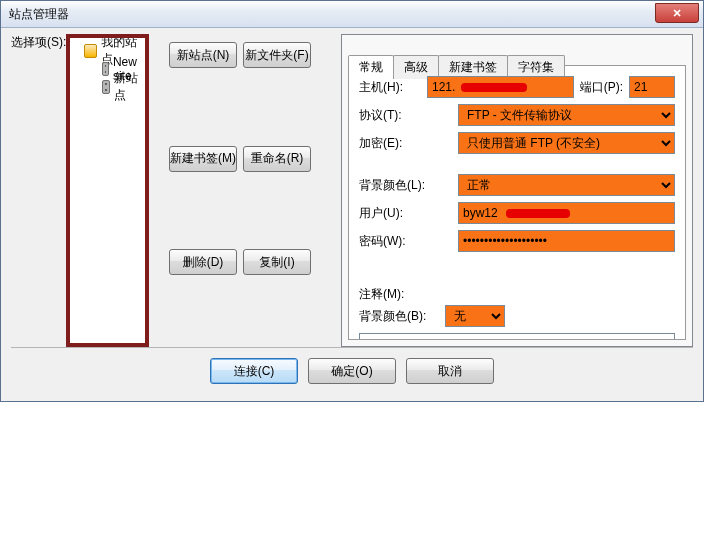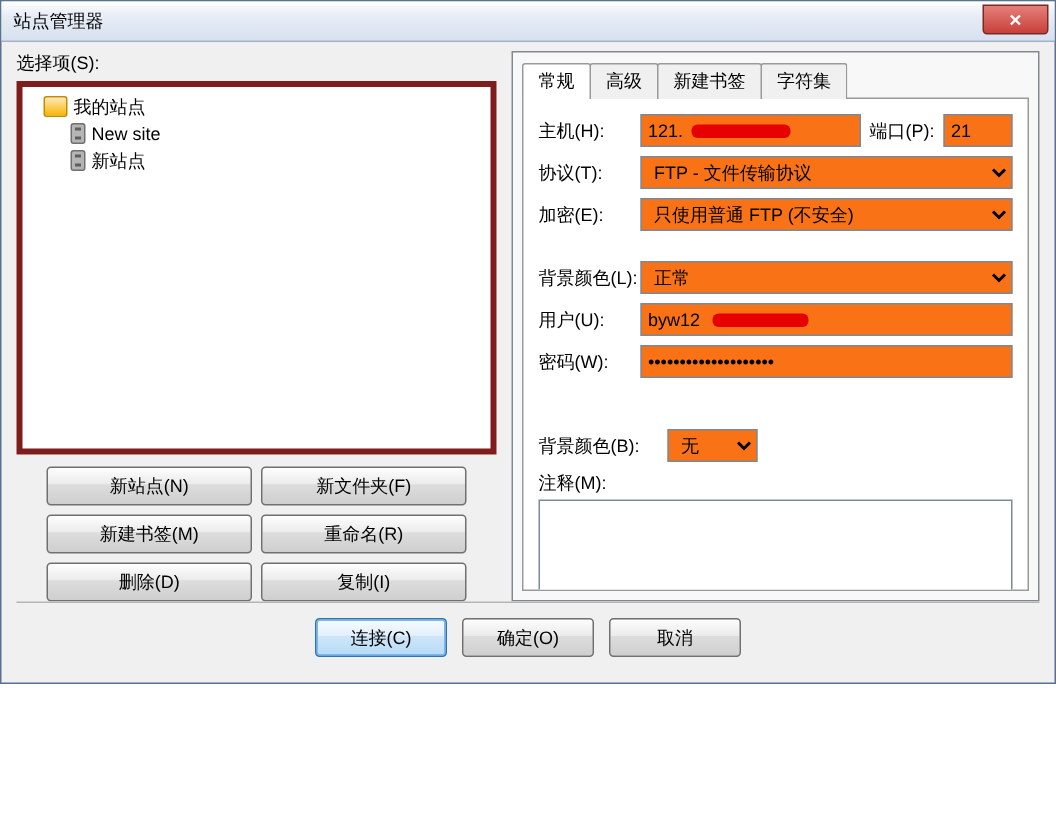--- a/index.html
+++ b/index.html
@@ -1,47 +1,47 @@
 <!DOCTYPE html>
 <html><head>
 <meta charset="utf-8">
 <style>
 html,body{margin:0;padding:0;font-family:"Microsoft YaHei","Segoe UI",Tahoma,sans-serif;font-size:12px;background:#fff;color:#000;}
-.window{width:704px;height:456px;border:1px solid #5a7190;box-sizing:border-box;position:relative;background:#f0f0f0;}
+.window{width:704px;height:402px;border:1px solid #5a7190;box-sizing:border-box;position:relative;background:#f0f0f0;}
 .titlebar{height:26px;background:linear-gradient(#fdfefe,#e6ecf5 40%,#d7e1ef);border-bottom:1px solid #a0b0c8;display:flex;align-items:center;padding:0 4px;position:relative;}
 .titlebar .title{padding-left:4px;}
 .close-btn{position:absolute;right:4px;top:2px;width:42px;height:18px;background:linear-gradient(#e57f7a,#c8403a);border:1px solid #7a2a25;border-radius:0 0 3px 3px;color:#fff;display:flex;align-items:center;justify-content:center;font-size:11px;font-weight:bold;}
 .body{padding:6px 10px 8px 10px;height:calc(100% - 26px);box-sizing:border-box;display:flex;flex-direction:column;}
 .main{flex:1;display:flex;gap:10px;min-height:0;}
-.left{width:320px;display:flex;flex-direction:column;}
+.left{width:320px;display:flex;flex-direction:row;}
 .left-label{margin:0 0 3px 0;}
 .tree{flex:1;border:4px solid #7f1d1d;background:#fff;padding:4px 6px;overflow:auto;}
 .tree-row{display:flex;align-items:center;height:18px;gap:4px;}
 .indent1{padding-left:8px;}
 .indent2{padding-left:26px;}
 .folder-icon{width:14px;height:12px;background:linear-gradient(#fceabb,#f8b500);border:1px solid #c48a00;border-radius:2px;}
 .server-icon{width:8px;height:12px;background:#b5b5b5;border:1px solid #707070;border-radius:2px;position:relative;}
 .server-icon:before{content:"";position:absolute;inset:2px 2px auto 2px;height:2px;background:#5e5e5e;}
 .server-icon:after{content:"";position:absolute;inset:auto 2px 2px 2px;height:2px;background:#5e5e5e;}
 .left-buttons{margin-top:8px;display:grid;grid-template-columns:1fr 1fr;gap:6px;padding:0 20px;}
 button.winbtn{height:26px;background:linear-gradient(#fdfdfd,#ebebeb 45%,#dddddd 46%,#cfcfcf);border:1px solid #707070;border-radius:3px;font-family:Liberation Sans, sans-serif;font-size:12px;cursor:pointer;padding:0;}
 button.winbtn.highlight{border-color:#2d73b6;box-shadow:0 0 0 1px #79b7f0 inset;background:linear-gradient(#f7fbff,#e3f0fb 45%,#cde6f9 46%,#b7dbf7);}
 
 .right{flex:1;border:1px solid #828790;background:#f8f8f8;display:flex;flex-direction:column;min-width:0;}
 .tabs{display:flex;height:24px;margin:6px 6px 0 6px;border-bottom:1px solid #9a9a9a;gap:0;}
-.tab{padding:3px 10px 0 10px;border:1px solid #9a9a9a;border-bottom:none;background:#f0f0f0;margin-right:-1px;position:relative;top:1px;border-radius:2px 2px 0 0;cursor:pointer;}
+.tab{padding:3px 10px 0 10px;border:1px solid #9a9a9a;border-bottom:none;background:#f0f0f0;margin-right:-1px;position:relative;top:14px;border-radius:2px 2px 0 0;cursor:pointer;}
 .tab.active{background:#fff;z-index:2;}
 .tabpage{flex:1;background:#fff;margin:0 6px 6px 6px;border:1px solid #9a9a9a;border-top:none;padding:10px 10px 6px 10px;overflow:hidden;box-sizing:border-box;}
 .form-row{display:flex;align-items:center;margin-bottom:6px;gap:6px;}
 .form-row label{width:62px;white-space:nowrap;}
 input.txt,select.sel{height:22px;box-sizing:border-box;border:1px solid #7a8a99;font-family:inherit;font-size:12px;padding:0 4px;background:#f97316;}
 select.sel{height:22px;}
 .host{flex:1;min-width:0;}
 .port{width:46px;}
-.full{flex:1;}
+.full{flex:1;margin-left:31px;}
 .section-gap{height:14px;}
 .redact{position:absolute;background:#e60000;height:9px;border-radius:4px;}
 .redact-host{position:relative;}
 .notes{width:100%;height:78px;border:1px solid #7a8a99;box-sizing:border-box;padding:4px;resize:none;font-family:inherit;font-size:12px;}
 .bottom-bar{height:46px;border-top:1px solid #b5b5b5;display:flex;align-items:center;justify-content:center;padding:0 12px;gap:10px;background:#f0f0f0;}
 .bottom-bar button{width:88px;}
 </style>
 </head>
 <body>
 
@@ -128,28 +128,28 @@
             </div>
           </div>
           <div class="form-row">
             <label>密码(W):</label>
             <input class="txt full" type="text" value="••••••••••••••••••••" style="">
           </div>
 
           <div class="section-gap"></div>
           <div class="section-gap"></div>
 
+          <div class="form-row" style="margin-bottom:2px;">
+            <label style="width:80px;">注释(M):</label>
+          </div>
           <div class="form-row">
             <label style="width:80px;">背景颜色(B):</label>
             <select class="sel" style="width:60px;">
               <option>无</option>
             </select>
-          </div>
-          <div class="form-row" style="margin-bottom:2px;">
-            <label style="width:80px;">注释(M):</label>
           </div>
           <textarea class="notes" style=""></textarea>
         </div>
       </div>
     </div>
 
     <div class="bottom-bar">
       <button class="winbtn highlight">连接(C)</button>
       <button class="winbtn">确定(O)</button>
       <button class="winbtn">取消</button>

